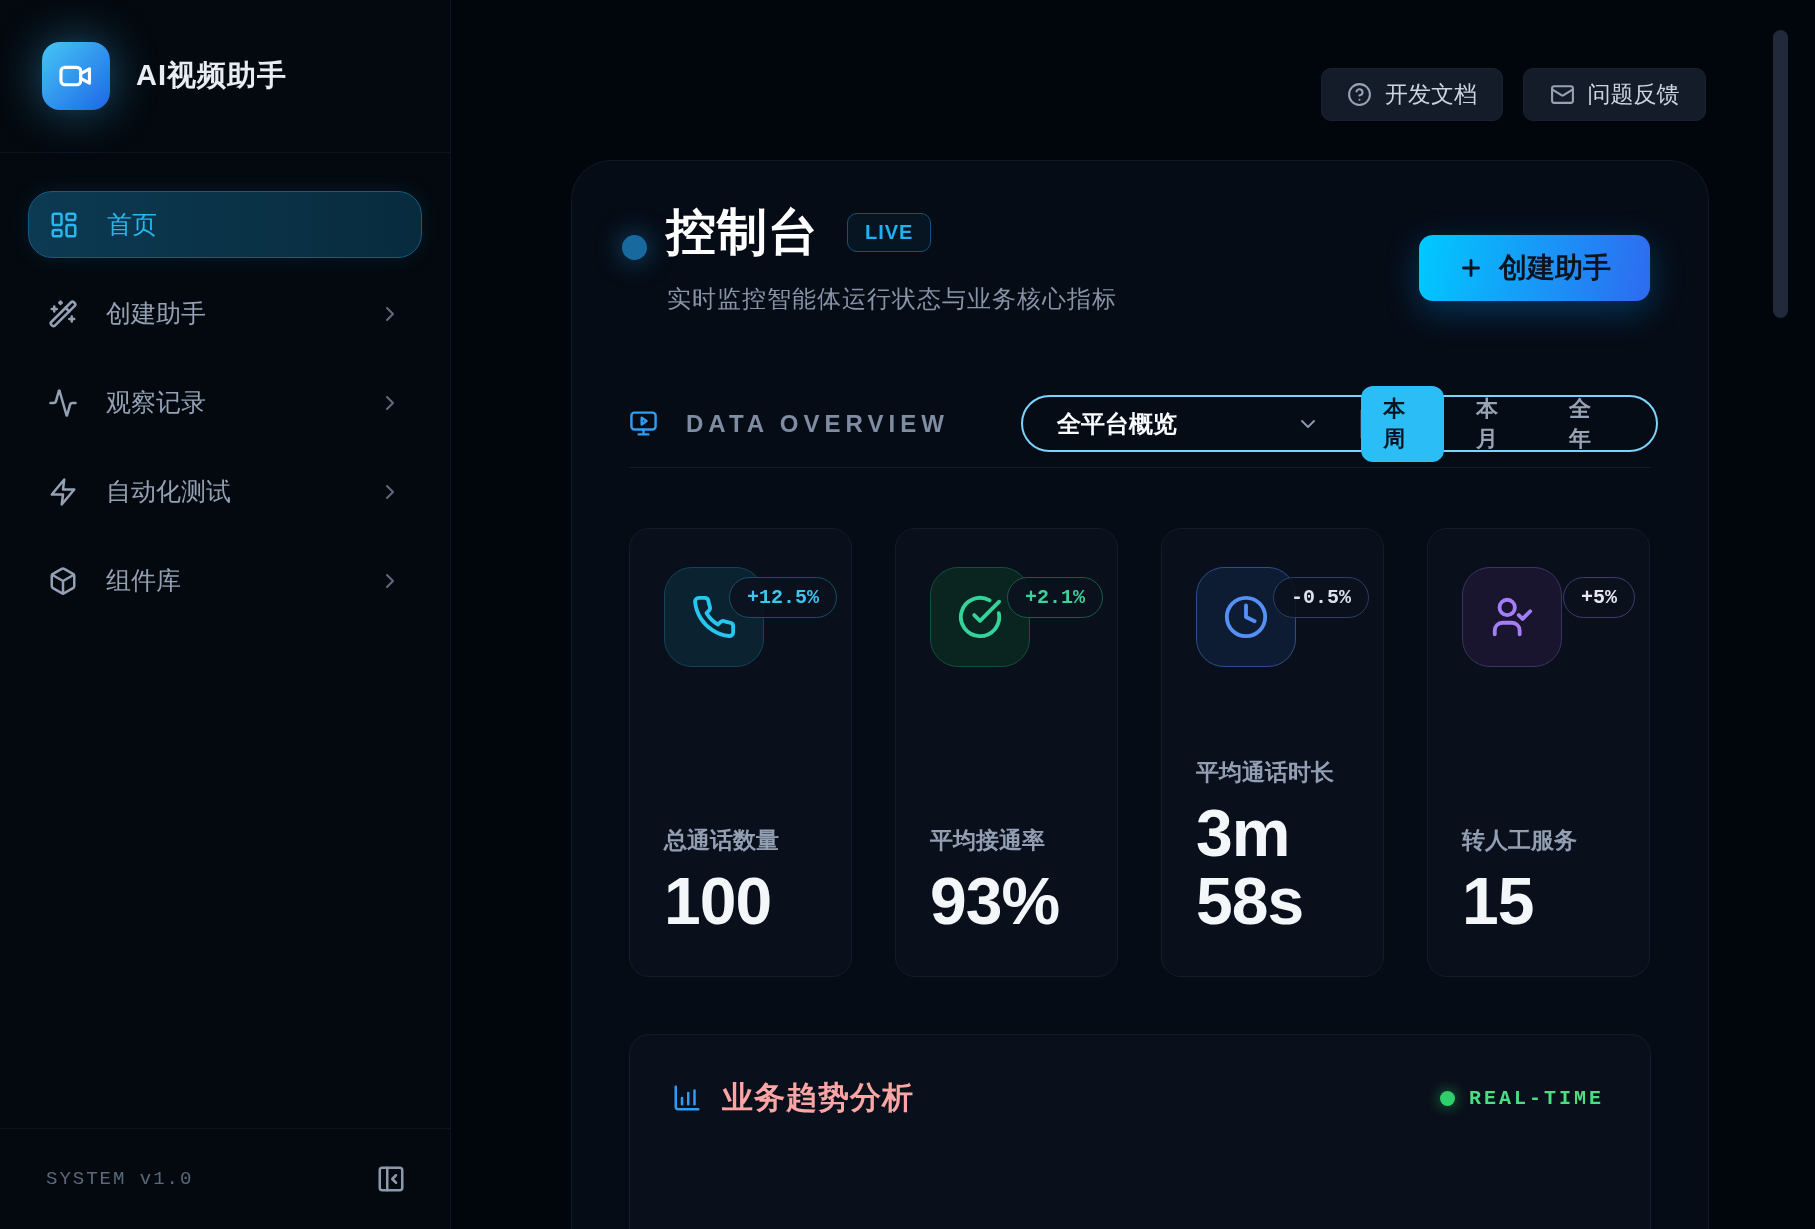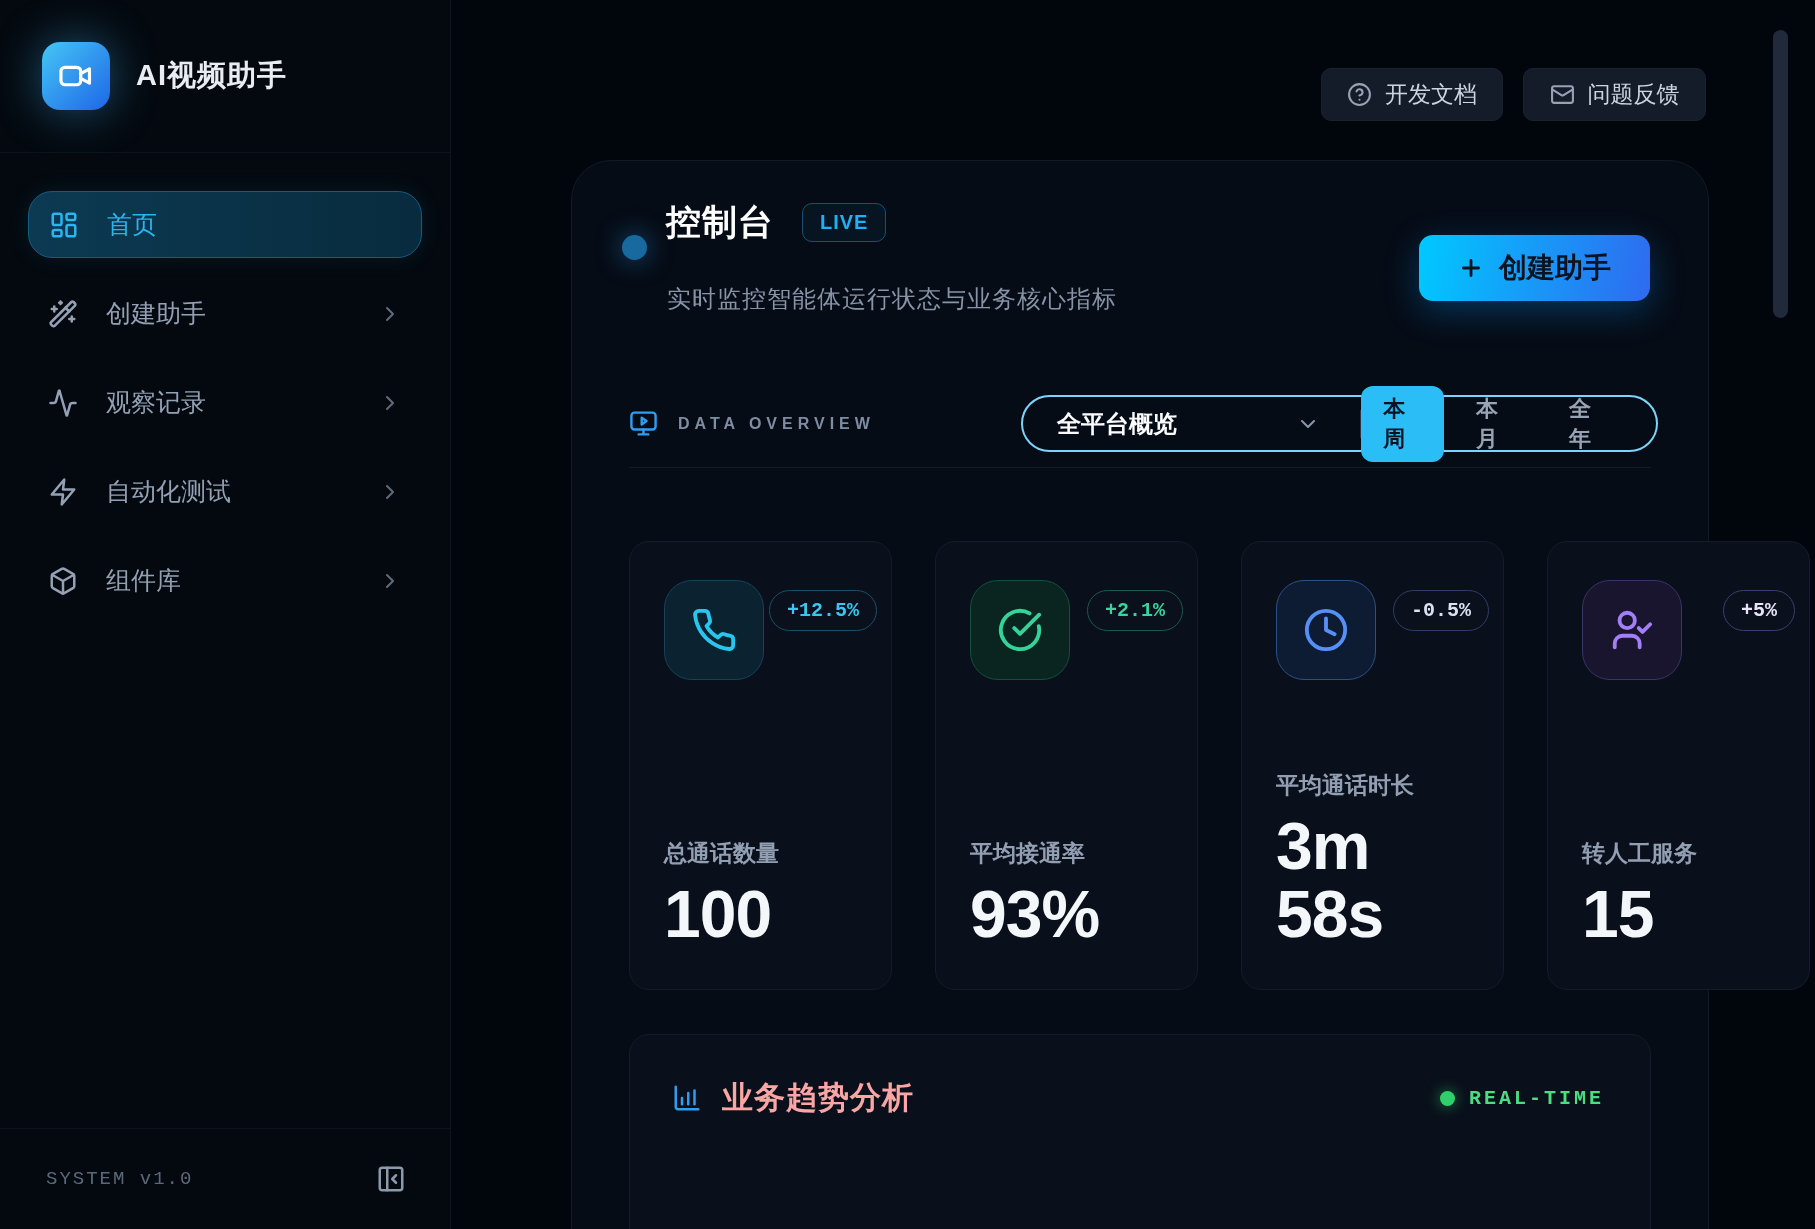--- a/index.html
+++ b/index.html
@@ -65,37 +65,37 @@
   
   .main-card {
     position:absolute; left:571px; top:160px; width:1138px; height:1210px;
     background:#060c16; border:1px solid #121a28; border-radius:40px;
   }
   .console-dot {
     position:absolute; left:50px; top:74px; width:25px; height:25px; border-radius:50%;
     background:#17699e; box-shadow:0 0 26px rgba(34,150,220,.55);
   }
   .console-title-row { position:absolute; left:94px; top:38px; display:flex; align-items:center; gap:28px; }
-  .console-title { font-size:35px; font-weight:bold; color:#ffffff; letter-spacing:1px; }
+  .console-title { font-size:50px; font-weight:bold; color:#ffffff; letter-spacing:1px; }
   .live-badge {
     padding:7px 17px; border-radius:10px; background:#071522;
     border:1px solid #14527a; color:#1fb0f5; font-size:20px; font-weight:bold; letter-spacing:1px;
   }
   .console-subtitle { position:absolute; left:95px; top:122px; font-size:24px; color:#8793a6; letter-spacing:1px; }
   .create-btn {
     position:absolute; left:847px; top:74px; width:231px; height:66px; border-radius:14px;
     background:linear-gradient(100deg,#00c9ff 0%,#2f6af0 100%);
     box-shadow:0 10px 34px rgba(0,150,255,.30);
     display:flex; align-items:center; justify-content:center; gap:15px;
     color:#0b131e; font-size:28px; font-weight:bold; cursor:pointer;
   }
 
   
   .overview-label-group { position:absolute; left:57px; top:248px; display:flex; align-items:center; gap:20px; }
-  .overview-label { font-size:16px; font-weight:bold; color:#7f8da3; letter-spacing:5px; }
+  .overview-label { font-size:24px; font-weight:bold; color:#7f8da3; letter-spacing:5px;margin-left:8px; }
   .overview-controls {
     position:absolute; left:449px; top:234px; width:637px; height:57px;
     border:2px solid #7dd3fc; border-radius:29px;
     display:flex; align-items:center;
   }
   .platform-select {
     display:flex; align-items:center; justify-content:space-between;
     width:340px; padding:0 28px 0 34px; cursor:pointer;
   }
   .platform-select .val { font-size:24px; font-weight:bold; color:#fafcff; }
@@ -105,23 +105,23 @@
     padding:8px 22px; border-radius:12px; font-size:22px; font-weight:bold;
     color:#98a4b6; cursor:pointer;
   }
   .range-tab.active { background:#2abdf6; color:#081420; }
 
   .hdivider { position:absolute; left:57px; top:306px; width:1022px; height:1px; background:#131c2a; }
 
   
   .stats-row { position:absolute; left:57px; top:367px; display:flex; gap:43px; }
   .stat-card {
-    width:263px; height:449px; background:#0a101b; border:1px solid #141c2b;
+    width:223px; height:449px; background:#0a101b; border:1px solid #141c2b;
     border-radius:20px; position:relative; padding:38px 34px 41px;
-    display:flex; flex-direction:column;margin-top:13px;
+    display:flex; flex-direction:column;
   }
   .stat-tile {
     width:100px; height:100px; border-radius:28px;
     display:flex; align-items:center; justify-content:center;
   }
   .stat-badge {
     position:absolute; top:48px; right:14px; height:41px; padding:0 17px;
     border-radius:21px; display:flex; align-items:center;
     font-family:"Liberation Mono", monospace; font-size:20px; font-weight:bold;
     background:rgba(10,18,30,.9);

